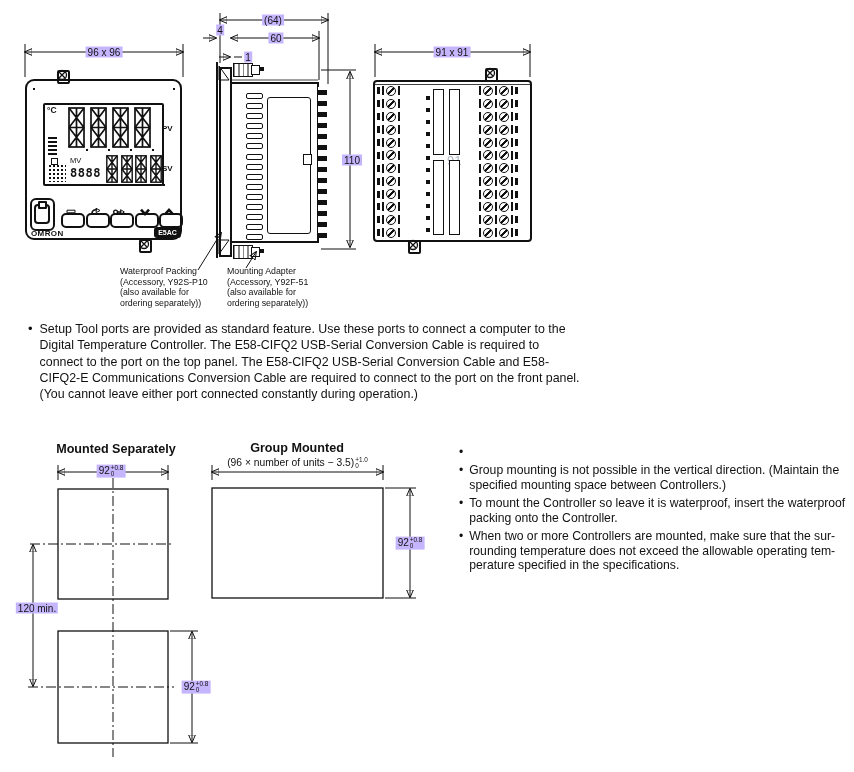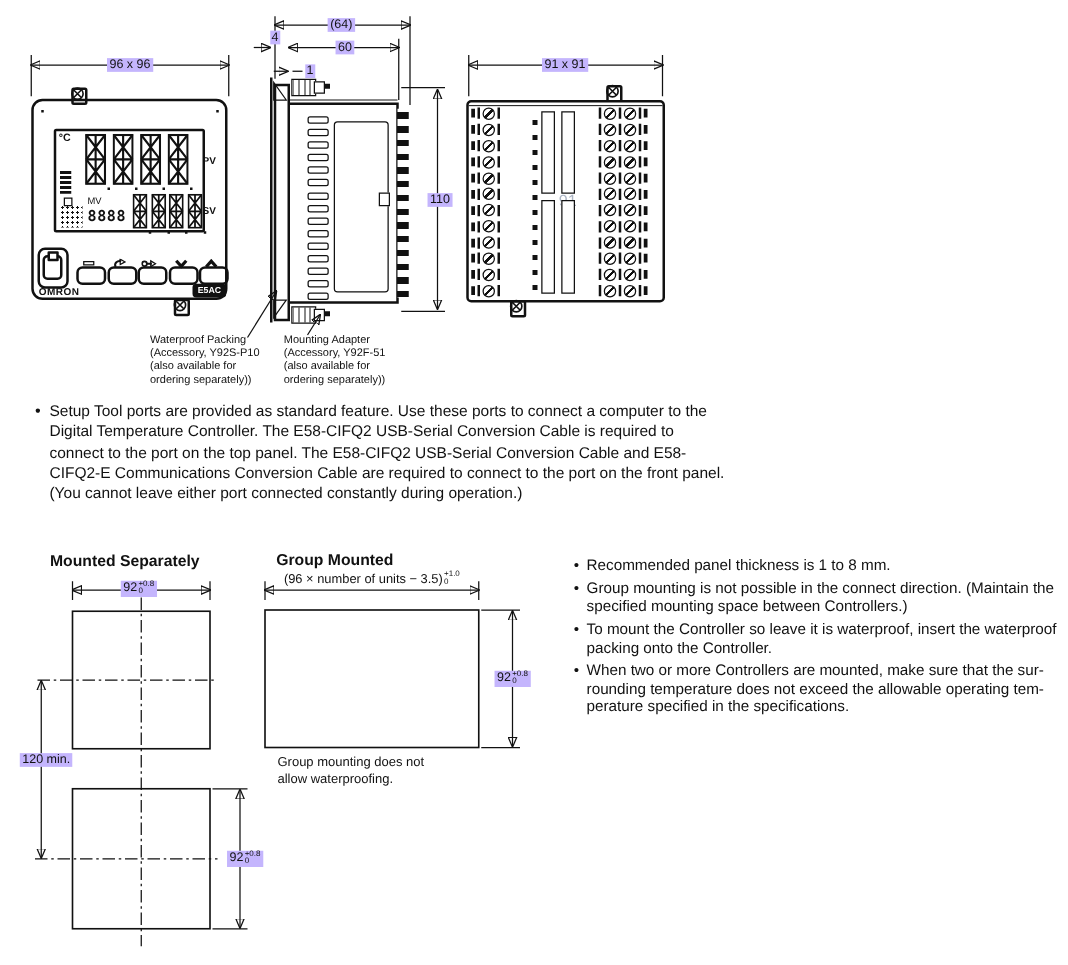--- a/index.html
+++ b/index.html
@@ -86,21 +86,21 @@
   
   .acc{font-size:8.8px;line-height:10.6px;z-index:4}
   .accW{left:120px;top:266px}
   .accA{left:227px;top:266px}
   
   .note{left:28px;top:321px;width:606px;display:flex;gap:7px;font-size:12.4px;line-height:16.3px}
   .note .b{font-size:13px}
   .rnotes{left:459px;top:445px;width:396px;font-size:12.2px;line-height:14.7px}
   .rnotes .item{display:flex;gap:6px;margin-bottom:3.5px}
   
-  .secT{font-weight:bold;font-size:12.6px;text-align:left;z-index:4}
+  .secT{font-weight:bold;font-size:12.6px;text-align:center;z-index:4}
   .msT{left:40px;top:442px;width:152px}
   .gmT{left:221px;top:441px;width:152px}
   .gmSub{left:205px;top:457px;width:185px;text-align:center;font-size:10.3px;z-index:4}
   .gmSub .ud{display:inline-flex;flex-direction:column;margin-left:1px;font-size:6.4px;line-height:6.4px;vertical-align:middle;text-align:left}
   .gnote{left:222px;top:605px;font-size:10.4px;line-height:12.6px;z-index:4}
 </style>
 </head>
 <body>
 
 <div class="page">
@@ -442,31 +442,28 @@
   </div>
 
   <div class="abs secT msT">Mounted Separately</div>
   <div class="abs secT gmT">Group Mounted</div>
   <div class="abs gmSub">
     <span>(96 × number of units − 3.5)</span><span class="ud">
         <span>+1.0</span>
         <span>0</span>
       </span>
   </div>
-  <div class="abs gnote pre">Group mounting does not
-allow waterproofing.</div>
 
   <div class="abs rnotes">
     <div class="item">
         <span>•</span>
-        <span class="pre">Recommended panel thickness is 1 to 8 mm.</span>
       </div>
     <div class="item">
         <span>•</span>
-        <span class="pre">Group mounting is not possible in the connect direction. (Maintain the
+        <span class="pre">Group mounting is not possible in the vertical direction. (Maintain the
 specified mounting space between Controllers.)</span>
       </div>
     <div class="item">
         <span>•</span>
         <span class="pre">To mount the Controller so leave it is waterproof, insert the waterproof
 packing onto the Controller.</span>
       </div>
     <div class="item">
         <span>•</span>
         <span class="pre">When two or more Controllers are mounted, make sure that the sur-

